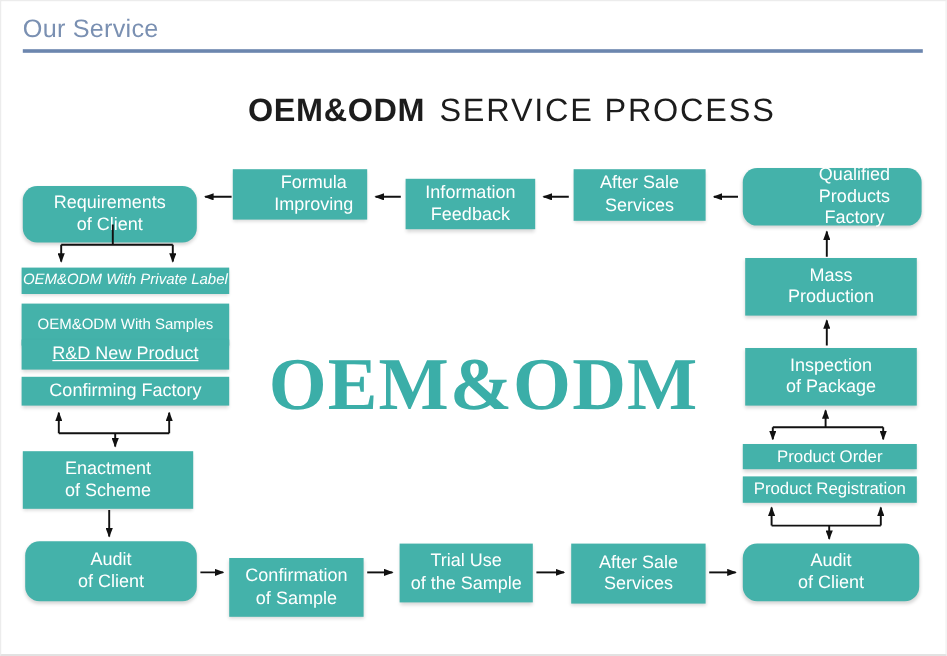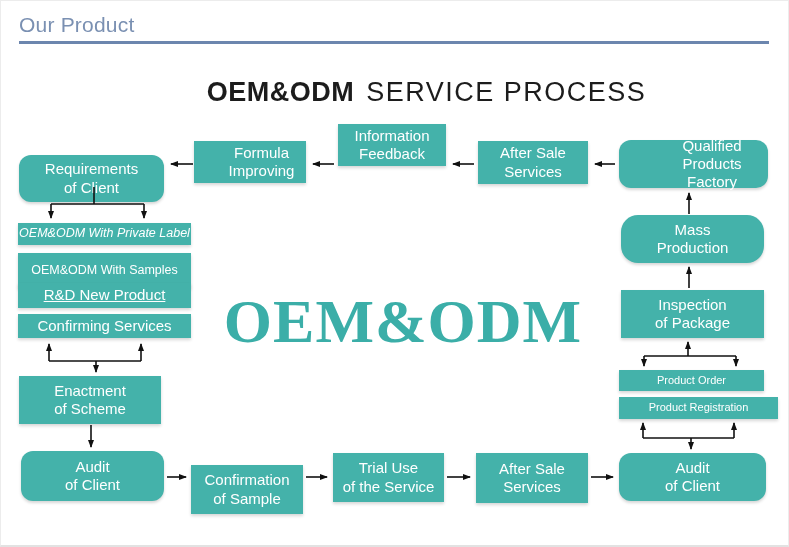--- a/index.html
+++ b/index.html
@@ -27,72 +27,72 @@
     color:#3BAEA8;letter-spacing:1px;line-height:1.1;
   }
   .box{
     position:absolute;background:#44B2AA;color:#ffffff;
     display:flex;align-items:center;justify-content:center;
     text-align:center;white-space:pre-line;font-size:15px;line-height:1.22;
     box-shadow:0 2px 3px rgba(0,0,0,0.16);box-sizing:border-box;
   }
   .rounded{border-radius:12px;}
   .fs12{font-size:12.5px;}
-  .fs13{font-size:11px;}
+  .fs13{font-size:14px;}
   .arrows{position:absolute;left:0;top:0;width:789px;height:547px;pointer-events:none;}
 </style>
 </head>
 <body>
 
 <div class="page">
 
-  <div class="section-title">Our Product</div>
+  <div class="section-title">Our Service</div>
   <div class="section-divider"></div>
 
   <div class="main-title">
     <span class="bold">OEM&amp;ODM</span><span class="rest">SERVICE PROCESS</span>
   </div>
 
   <div class="watermark">OEM&amp;ODM</div>
 
   <div class="box rounded" style="left:18px;top:154px;width:145px;height:47px;">Requirements
 of Client</div>
   <div class="box" style="left:193px;top:140px;width:112px;height:42px;padding-left:23px;">Formula
 Improving</div>
-  <div class="box" style="left:337px;top:123px;width:108px;height:42px;text-align:center;">Information
+  <div class="box" style="left:337px;top:148px;width:108px;height:42px;text-align:center;">Information
 Feedback</div>
   <div class="box" style="left:477px;top:140px;width:110px;height:43px;">After Sale
 Services</div>
   <div class="box rounded" style="left:618px;top:139px;width:149px;height:48px;padding-left:37px;">Qualified
 Products Factory</div>
 
   <div class="box fs12" style="left:17px;top:222px;width:173px;height:22px;font-style:italic;">OEM&amp;ODM With Private Label</div>
   <div class="box fs12" style="left:17px;top:252px;width:173px;height:35px;">OEM&amp;ODM With Samples</div>
   <div class="box" style="left:17px;top:282px;width:173px;height:25px;text-decoration:underline;">R&amp;D New Product</div>
-  <div class="box" style="left:17px;top:313px;width:173px;height:24px;">Confirming Services</div>
+  <div class="box" style="left:17px;top:313px;width:173px;height:24px;">Confirming Factory</div>
   <div class="box" style="left:18px;top:375px;width:142px;height:48px;">Enactment
 of Scheme</div>
 
   <div class="box rounded" style="left:20px;top:450px;width:143px;height:50px;">Audit
 of Client</div>
   <div class="box" style="left:190px;top:464px;width:112px;height:49px;">Confirmation
 of Sample</div>
   <div class="box" style="left:332px;top:452px;width:111px;height:49px;">Trial Use
-of the Service</div>
+of the Sample</div>
   <div class="box" style="left:475px;top:452px;width:112px;height:50px;">After Sale
 Services</div>
   <div class="box rounded" style="left:618px;top:452px;width:147px;height:48px;">Audit
 of Client</div>
 
-  <div class="box" style="left:620px;top:214px;width:143px;height:48px;border-radius:17px;">Mass
+  <div class="box" style="left:620px;top:214px;width:143px;height:48px;">Mass
 Production</div>
   <div class="box" style="left:620px;top:289px;width:143px;height:48px;">Inspection
 of Package</div>
   <div class="box fs13" style="left:618px;top:369px;width:145px;height:21px;">Product Order</div>
-  <div class="box fs13" style="left:618px;top:396px;width:159px;height:22px;">Product Registration</div>
+  <div class="box fs13" style="left:618px;top:396px;width:145px;height:22px;">Product Registration</div>
 
   <svg class="arrows" viewBox="0 0 789 547" xmlns="http://www.w3.org/2000/svg">
     <defs>
       <marker id="ah" markerWidth="8" markerHeight="6" refX="7" refY="3" orient="auto" markerUnits="userSpaceOnUse">
         <path d="M0,0 L8,3 L0,6 Z" fill="#111"></path>
       </marker>
     </defs>
     <g stroke="#111" stroke-width="1.6" fill="none">
 
       <line x1="192" y1="163" x2="170" y2="163" marker-end="url(#ah)"></line>

